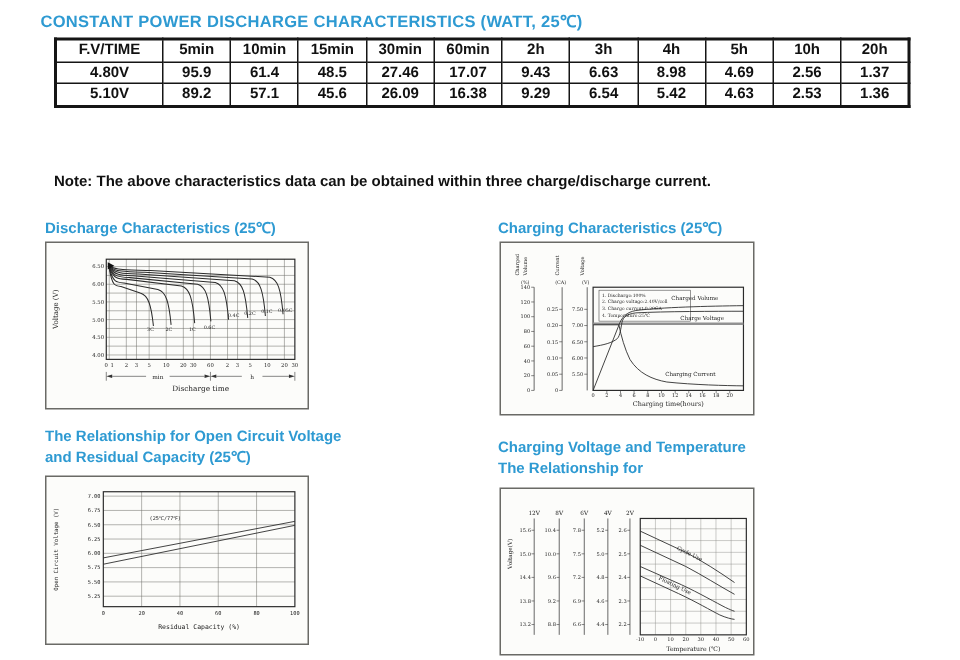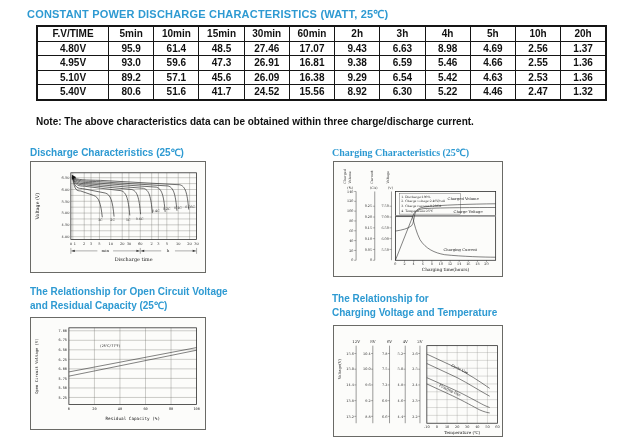--- a/index.html
+++ b/index.html
@@ -6,21 +6,21 @@
   .page{position:relative;width:640px;height:440px;background:#ffffff;overflow:hidden;
         font-family:"Liberation Sans",sans-serif;color:#111;}
   .title{position:absolute;left:27px;top:6px;font-size:11px;font-weight:600;color:#2e9ad2;letter-spacing:.2px;}
   table.power{position:absolute;left:36px;top:25px;width:571px;border-collapse:collapse;table-layout:fixed;
         border:2px solid #151515;font-size:10px;color:#111;padding-left:40px;}
   table.power th,table.power td{border:1px solid #151515;text-align:center;padding:0;height:13.6px;
         line-height:13.6px;font-weight:700;overflow:hidden;}
   table.power th:first-child{width:70px;}
   .note{position:absolute;left:36px;top:116px;font-size:10px;font-weight:600;color:#111;}
   .chead{position:absolute;font-size:10px;font-weight:600;color:#2e9ad2;line-height:14px;}
-  #ch1{left:30px;top:146px;} #ch2{left:332px;top:146px;font-family:Liberation Serif, serif;}
+  #ch1{left:30px;top:146px;} #ch2{left:332px;top:146px;}
   #ch3{left:30px;top:285px;} #ch4{left:332px;top:292px;}
   .cbox{position:absolute;border:1px solid #6a6a66;background:#fcfcfa;box-sizing:border-box;}
   #cb1{left:30px;top:161px;width:176px;height:112px;}
   #cb2{left:333px;top:161px;width:170px;height:116px;}
   #cb3{left:30px;top:317px;width:176px;height:113px;}
   #cb4{left:333px;top:325px;width:170px;height:112px;}
   .cbox svg{display:block;width:100%;height:100%;}
   svg text{font-family:"DejaVu Serif",serif;fill:#222;}
   svg .mono text, svg text.mono{font-family:"DejaVu Sans Mono",monospace;}
   .grid{stroke:#6e6e6a;stroke-width:.35;fill:none;}
@@ -68,75 +68,47 @@
           <td>27.46</td>
           <td>17.07</td>
           <td>9.43</td>
           <td>6.63</td>
           <td>8.98</td>
           <td>4.69</td>
           <td>2.56</td>
           <td>1.37</td>
         </tr>
         <tr>
-          <th>4.95V</th>
-          <td>93.0</td>
-          <td>59.6</td>
-          <td>47.3</td>
-          <td>26.91</td>
-          <td>16.81</td>
-          <td>9.38</td>
-          <td>6.59</td>
-          <td>5.46</td>
-          <td>4.66</td>
-          <td>2.55</td>
-          <td>1.36</td>
-        </tr>
-        <tr>
           <th>5.10V</th>
           <td>89.2</td>
           <td>57.1</td>
           <td>45.6</td>
           <td>26.09</td>
           <td>16.38</td>
           <td>9.29</td>
           <td>6.54</td>
           <td>5.42</td>
           <td>4.63</td>
           <td>2.53</td>
           <td>1.36</td>
         </tr>
-        <tr>
-          <th>5.40V</th>
-          <td>80.6</td>
-          <td>51.6</td>
-          <td>41.7</td>
-          <td>24.52</td>
-          <td>15.56</td>
-          <td>8.92</td>
-          <td>6.30</td>
-          <td>5.22</td>
-          <td>4.46</td>
-          <td>2.47</td>
-          <td>1.32</td>
-        </tr>
       </tbody>
     </table>
 
   <div class="note">Note: The above characteristics data can be obtained within three charge/discharge current.</div>
 
   <div class="chead" id="ch1">Discharge Characteristics (25℃)</div>
   <div class="chead" id="ch2">Charging Characteristics (25℃)</div>
   <div class="chead" id="ch3">
     <div>The Relationship for Open Circuit Voltage</div>
     <div>and Residual Capacity (25℃)</div>
   </div>
   <div class="chead" id="ch4">
+    <div>Charging Voltage and Temperature</div>
     <div>The Relationship for</div>
-    <div>Charging Voltage and Temperature</div>
   </div>
 
   <div class="cbox" id="cb1">
     <svg viewBox="0 0 176 112">
       <g class="grid">
         <path d="M40 16H168M40 22H168M40 28H168M40 34H168M40 40H168M40 46H168M40 52H168M40 58H168M40 64H168M40 70H168M40 76H168"></path>
         <path d="M42 11V79M53.6 11V79M60.5 11V79M69.1 11V79M80.7 11V79M92.3 11V79M99.1 11V79M110.7 11V79M122.3 11V79M129.1 11V79M137.7 11V79M149.3 11V79M160.9 11V79"></path>
       </g>
       <rect class="pb" x="40" y="11" width="128" height="68"></rect>
       <g>

